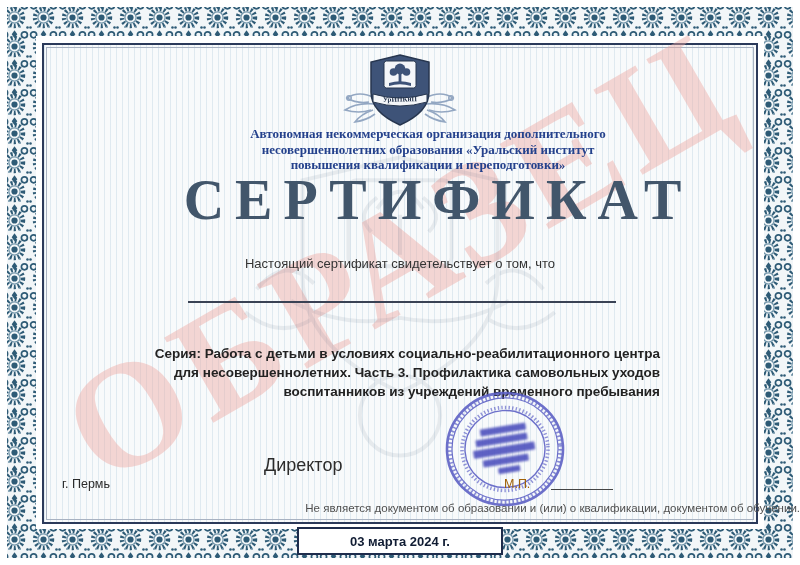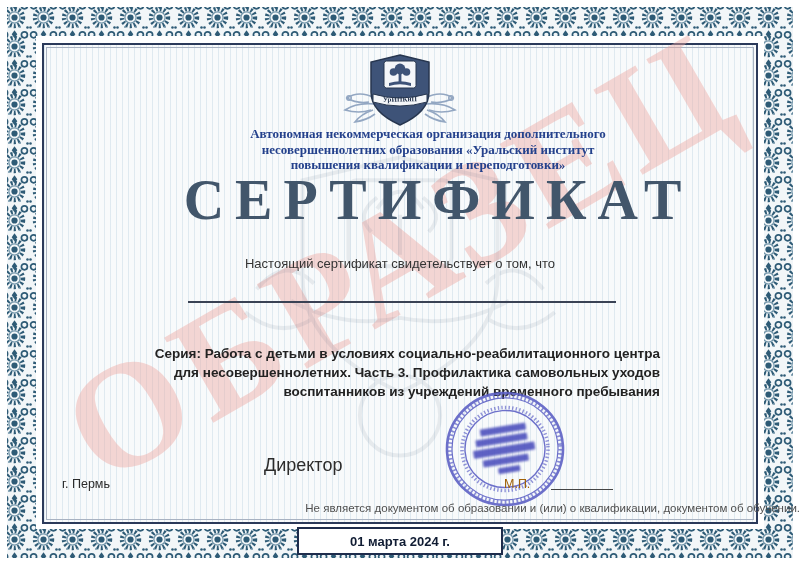--- a/index.html
+++ b/index.html
@@ -232,17 +232,17 @@
     </div>
 
     <div class="city">г. Пермь</div>
 
     <div class="mp">М.П.</div>
     <div class="sig-line"></div>
 
     <div class="disclaimer">Не является документом об образовании и (или) о квалификации, документом об обучении.</div>
 
     <div class="date-box">
-      <span>01 марта 2024 г.</span>
+      <span>03 марта 2024 г.</span>
     </div>
 
   </div>
 </div>
 
 </body></html>

